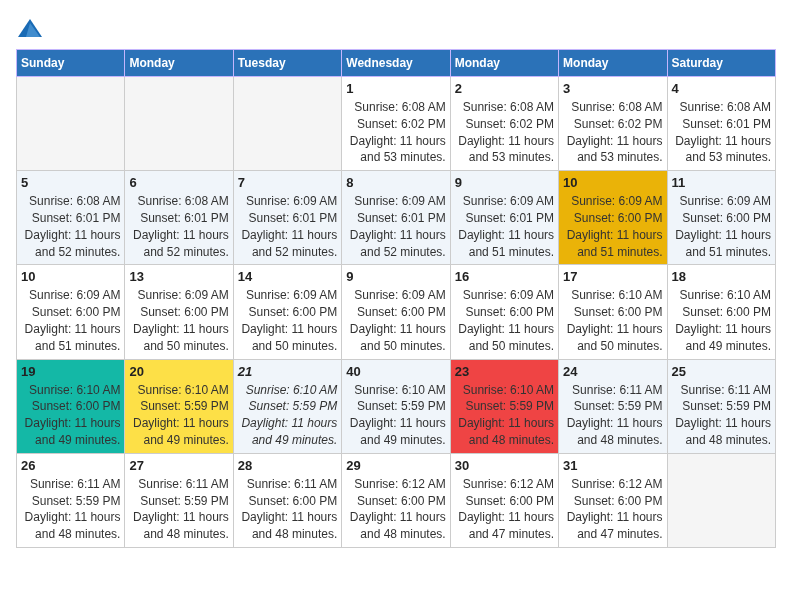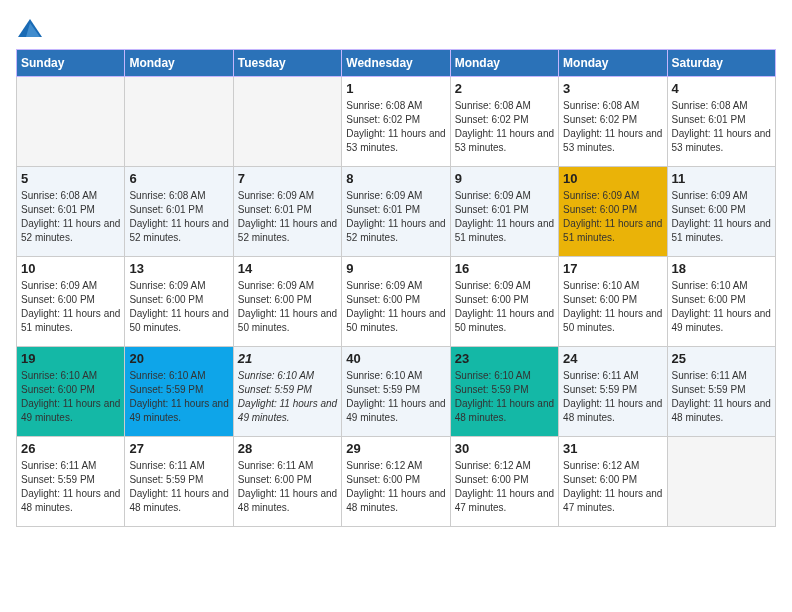--- a/index.html
+++ b/index.html
@@ -75,23 +75,24 @@
     td.empty {
       background: #f5f5f5;
     }
     .day-num {
       font-size: 13px;
       font-weight: bold;
       color: #222;
       margin-bottom: 3px;
     }
     .day-info {
-      font-size: 10px;
+      font-size: 12px;
       line-height: 1.4;
       color: #333;
+      text-align: right;
     }
     tr:nth-child(even) td:not(.empty) {
       background: #f9f9f9;
     }
   </style>
 </head>
 <body>
 
 <div class="header">
   <div class="logo">
@@ -204,33 +205,33 @@
         <td>
           <div class="day-num">18</div>
           <div class="day-info">Sunrise: 6:10 AM<br>Sunset: 6:00 PM<br>Daylight: 11 hours and 49 minutes.</div>
         </td>
       </tr>
       <tr>
         <td style="background: #14b8a6;">
           <div class="day-num">19</div>
           <div class="day-info">Sunrise: 6:10 AM<br>Sunset: 6:00 PM<br>Daylight: 11 hours and 49 minutes.</div>
         </td>
-        <td style="background: #0ea5e9;">
+        <td style="background: #fde047;">
           <div class="day-num">20</div>
           <div class="day-info">Sunrise: 6:10 AM<br>Sunset: 5:59 PM<br>Daylight: 11 hours and 49 minutes.</div>
         </td>
         <td style="background: rgb(240, 245, 250); font-style: italic;">
           <div class="day-num">21</div>
           <div class="day-info">Sunrise: 6:10 AM<br>Sunset: 5:59 PM<br>Daylight: 11 hours and 49 minutes.</div>
         </td>
         <td style="background: rgb(240, 245, 250);">
           <div class="day-num">40</div>
           <div class="day-info">Sunrise: 6:10 AM<br>Sunset: 5:59 PM<br>Daylight: 11 hours and 49 minutes.</div>
         </td>
-        <td style="background: #14b8a6; margin-top: 41px;">
+        <td style="background: #ef4444; margin-top: 41px;">
           <div class="day-num">23</div>
           <div class="day-info">Sunrise: 6:10 AM<br>Sunset: 5:59 PM<br>Daylight: 11 hours and 48 minutes.</div>
         </td>
         <td style="background: rgb(240, 245, 250); margin-left: 21px;">
           <div class="day-num">24</div>
           <div class="day-info">Sunrise: 6:11 AM<br>Sunset: 5:59 PM<br>Daylight: 11 hours and 48 minutes.</div>
         </td>
         <td style="background: rgb(240, 245, 250); margin-top: 29px;">
           <div class="day-num">25</div>
           <div class="day-info">Sunrise: 6:11 AM<br>Sunset: 5:59 PM<br>Daylight: 11 hours and 48 minutes.</div>

